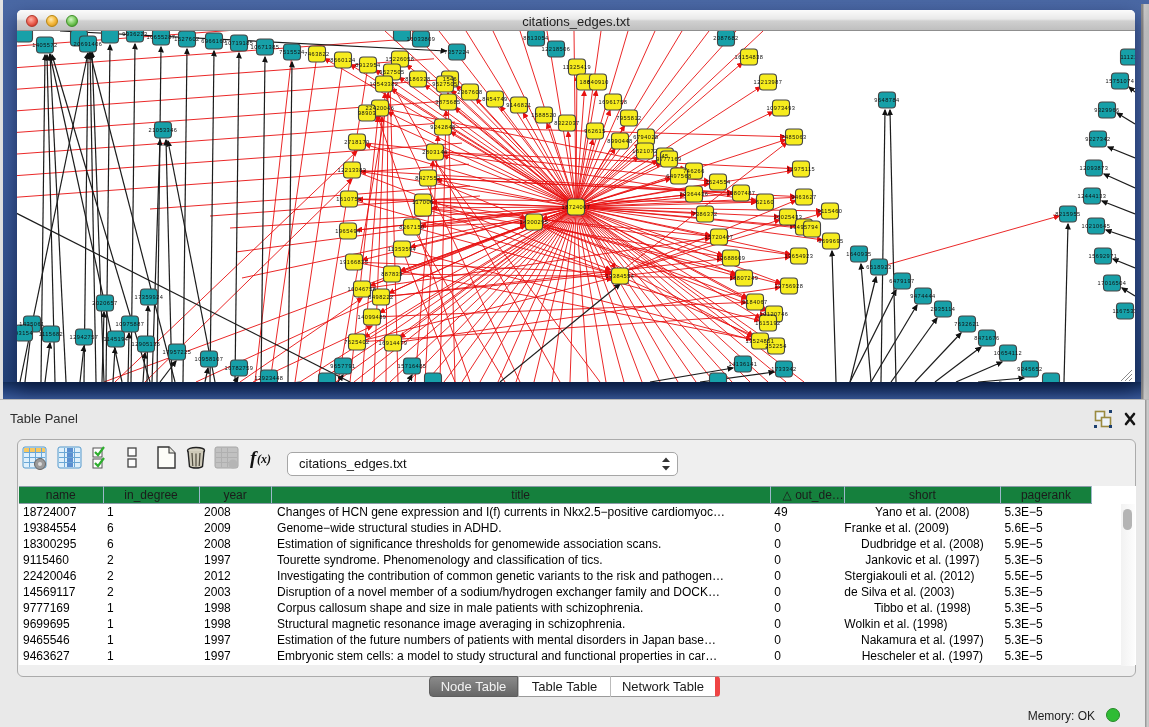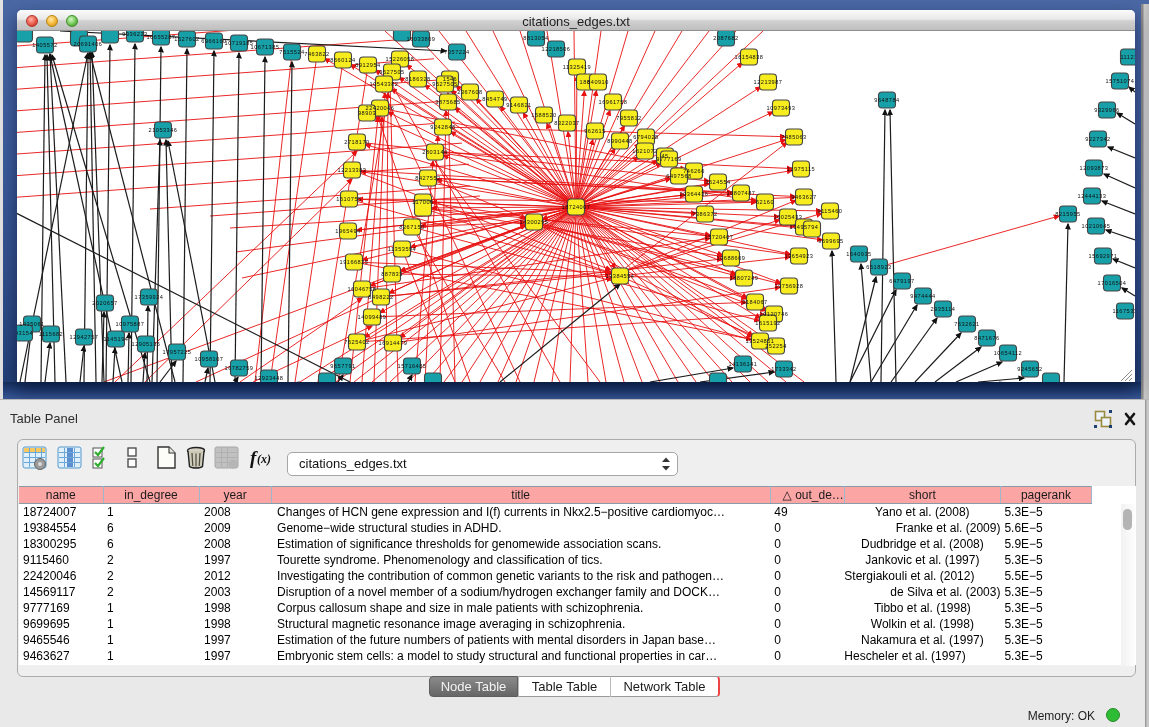--- a/index.html
+++ b/index.html
@@ -22,27 +22,27 @@
 #canvas{position:absolute;left:0;top:21px;width:1118px;height:351px;background:#fff;overflow:hidden}
 #panel{position:absolute;left:0;top:399px;width:1149px;height:356px;background:#e9e9e9;border-top:1px solid #b8b8b8}
 #phead{position:absolute;left:0;top:1px;width:1149px;height:30px}
 #phead .ptitle{position:absolute;left:10px;top:10px;font-size:13px;color:#2e2e2e}
 #pbody{position:absolute;left:17px;top:39px;width:1119px;height:238px;background:#efefef;
  border:1px solid #ababab;border-radius:6px}
 #toolbar{position:absolute;left:0;top:0;width:100%;height:46px}
 #dd{position:absolute;left:269px;top:12px;width:391px;height:24px;background:#fff;border:1px solid #a6a6a6;border-radius:5px;font-size:13px;color:#111;line-height:22px;padding-left:11px}
 #tablewrap{position:absolute;left:1px;top:46px;width:1117px;height:179px;background:#fff;overflow:hidden}
 table.t{border-collapse:collapse;table-layout:fixed;width:1073px;font-size:12px;color:#000}
-table.t th{background:#fca5a5;border-right:1px solid #9db8ca;border-top:1px solid #8a9aa6;border-bottom:1px solid #8a9aa6;font-weight:normal;height:17px;padding:0;font-size:12px;color:#1b1b1b}
+table.t th{background:#15803d;border-right:1px solid #9db8ca;border-top:1px solid #8a9aa6;border-bottom:1px solid #8a9aa6;font-weight:normal;height:17px;padding:0;font-size:12px;color:#1b1b1b}
 table.t td{height:16px;padding:0 0 0 4px;white-space:nowrap;overflow:hidden}
 .tabs{position:absolute;left:429px;top:276px;height:21px;display:flex;font-size:13px}
 .tabs div{height:21px;line-height:20px;text-align:center;background:#fff;border-top:1px solid #9a9a9a;border-bottom:1px solid #9a9a9a;color:#1a1a1a}
 .tabs .a{background:linear-gradient(180deg,#8a8a8a,#666);color:#f3f3f3;border:1px solid #5e5e5e;border-radius:4px 0 0 4px}
 .tabs .b{border-left:1px solid #bbb;width:92px}
-.tabs .c{border-left:1px solid #bbb;border-right:2px solid #ef4444;border-radius:0 4px 4px 0;width:110px}
+.tabs .c{border-left:1px solid #bbb;border-right:5px solid #ef4444;border-radius:0 4px 4px 0;width:110px}
 #mem{position:absolute;right:54px;top:309px;font-size:12px;color:#1d1d1d}
 #memdot{position:absolute;left:1106px;top:308px;width:14px;height:14px;border-radius:50%;background:#2fbc35;border:1px solid #268a28}
 #rstrip{position:absolute;left:1145px;top:0;width:4px;height:328px;background:linear-gradient(90deg,#9b9b9b 0,#9b9b9b 1px,#cdcdcd 2px,#c4c4c4 100%)}
 #vsb{position:absolute;left:1103px;top:64px;width:14px;height:162px;background:linear-gradient(90deg,#f2f2f2,#fdfdfd)}
 #vsb .th{position:absolute;left:2px;top:5px;width:9px;height:21px;border-radius:5px;background:#b4b4b4}
 </style></head><body>
 <div id="desktop">
     <div class="lstrip"></div>
     <div class="band"></div>
     <div class="rwin"></div>
@@ -725,21 +725,21 @@
               <td>49</td>
               <td style="text-align:center;padding:0">Yano et al. (2008)</td>
               <td>5.3E−5</td>
             </tr>
             <tr>
               <td>19384554</td>
               <td>6</td>
               <td style="padding-left:5px">2009</td>
               <td style="padding-left:6px">Genome−wide structural studies in ADHD.</td>
               <td>0</td>
-              <td style="text-align:right;padding:0">Franke et al. (2009)</td>
+              <td style="text-align:left;padding:0">Franke et al. (2009)</td>
               <td>5.6E−5</td>
             </tr>
             <tr>
               <td>18300295</td>
               <td>6</td>
               <td style="padding-left:5px">2008</td>
               <td style="padding-left:6px">Estimation of significance thresholds for genomewide association scans.</td>
               <td>0</td>
               <td style="text-align:center;padding:0">Dudbridge et al. (2008)</td>
               <td>5.9E−5</td>
@@ -761,57 +761,57 @@
               <td>0</td>
               <td style="text-align:left;padding:0">Stergiakouli et al. (2012)</td>
               <td>5.5E−5</td>
             </tr>
             <tr>
               <td>14569117</td>
               <td>2</td>
               <td style="padding-left:5px">2003</td>
               <td style="padding-left:6px">Disruption of a novel member of a sodium/hydrogen exchanger family and DOCK…</td>
               <td>0</td>
-              <td style="text-align:right;padding:0">de Silva et al. (2003)</td>
+              <td style="text-align:left;padding:0">de Silva et al. (2003)</td>
               <td>5.3E−5</td>
             </tr>
             <tr>
               <td>9777169</td>
               <td>1</td>
               <td style="padding-left:5px">1998</td>
               <td style="padding-left:6px">Corpus callosum shape and size in male patients with schizophrenia.</td>
               <td>0</td>
               <td style="text-align:center;padding:0">Tibbo et al. (1998)</td>
               <td>5.3E−5</td>
             </tr>
             <tr>
               <td>9699695</td>
               <td>1</td>
               <td style="padding-left:5px">1998</td>
               <td style="padding-left:6px">Structural magnetic resonance image averaging in schizophrenia.</td>
               <td>0</td>
-              <td style="text-align:center;padding:0">Wolkin et al. (1998)</td>
+              <td style="text-align:left;padding:0">Wolkin et al. (1998)</td>
               <td>5.3E−5</td>
             </tr>
             <tr>
               <td>9465546</td>
               <td>1</td>
               <td style="padding-left:5px">1997</td>
               <td style="padding-left:6px">Estimation of the future numbers of patients with mental disorders in Japan base…</td>
               <td>0</td>
               <td style="text-align:center;padding:0">Nakamura et al. (1997)</td>
               <td>5.3E−5</td>
             </tr>
             <tr>
               <td>9463627</td>
               <td>1</td>
               <td style="padding-left:5px">1997</td>
               <td style="padding-left:6px">Embryonic stem cells: a model to study structural and functional properties in car…</td>
               <td>0</td>
-              <td style="padding:0">Hescheler et al. (1997)</td>
+              <td style="text-align:center;padding:0">Hescheler et al. (1997)</td>
               <td>5.3E−5</td>
             </tr>
           </tbody>
         </table>
       </div>
       <div id="vsb">
         <div class="th"></div>
       </div>
     </div>
     <div class="tabs">

